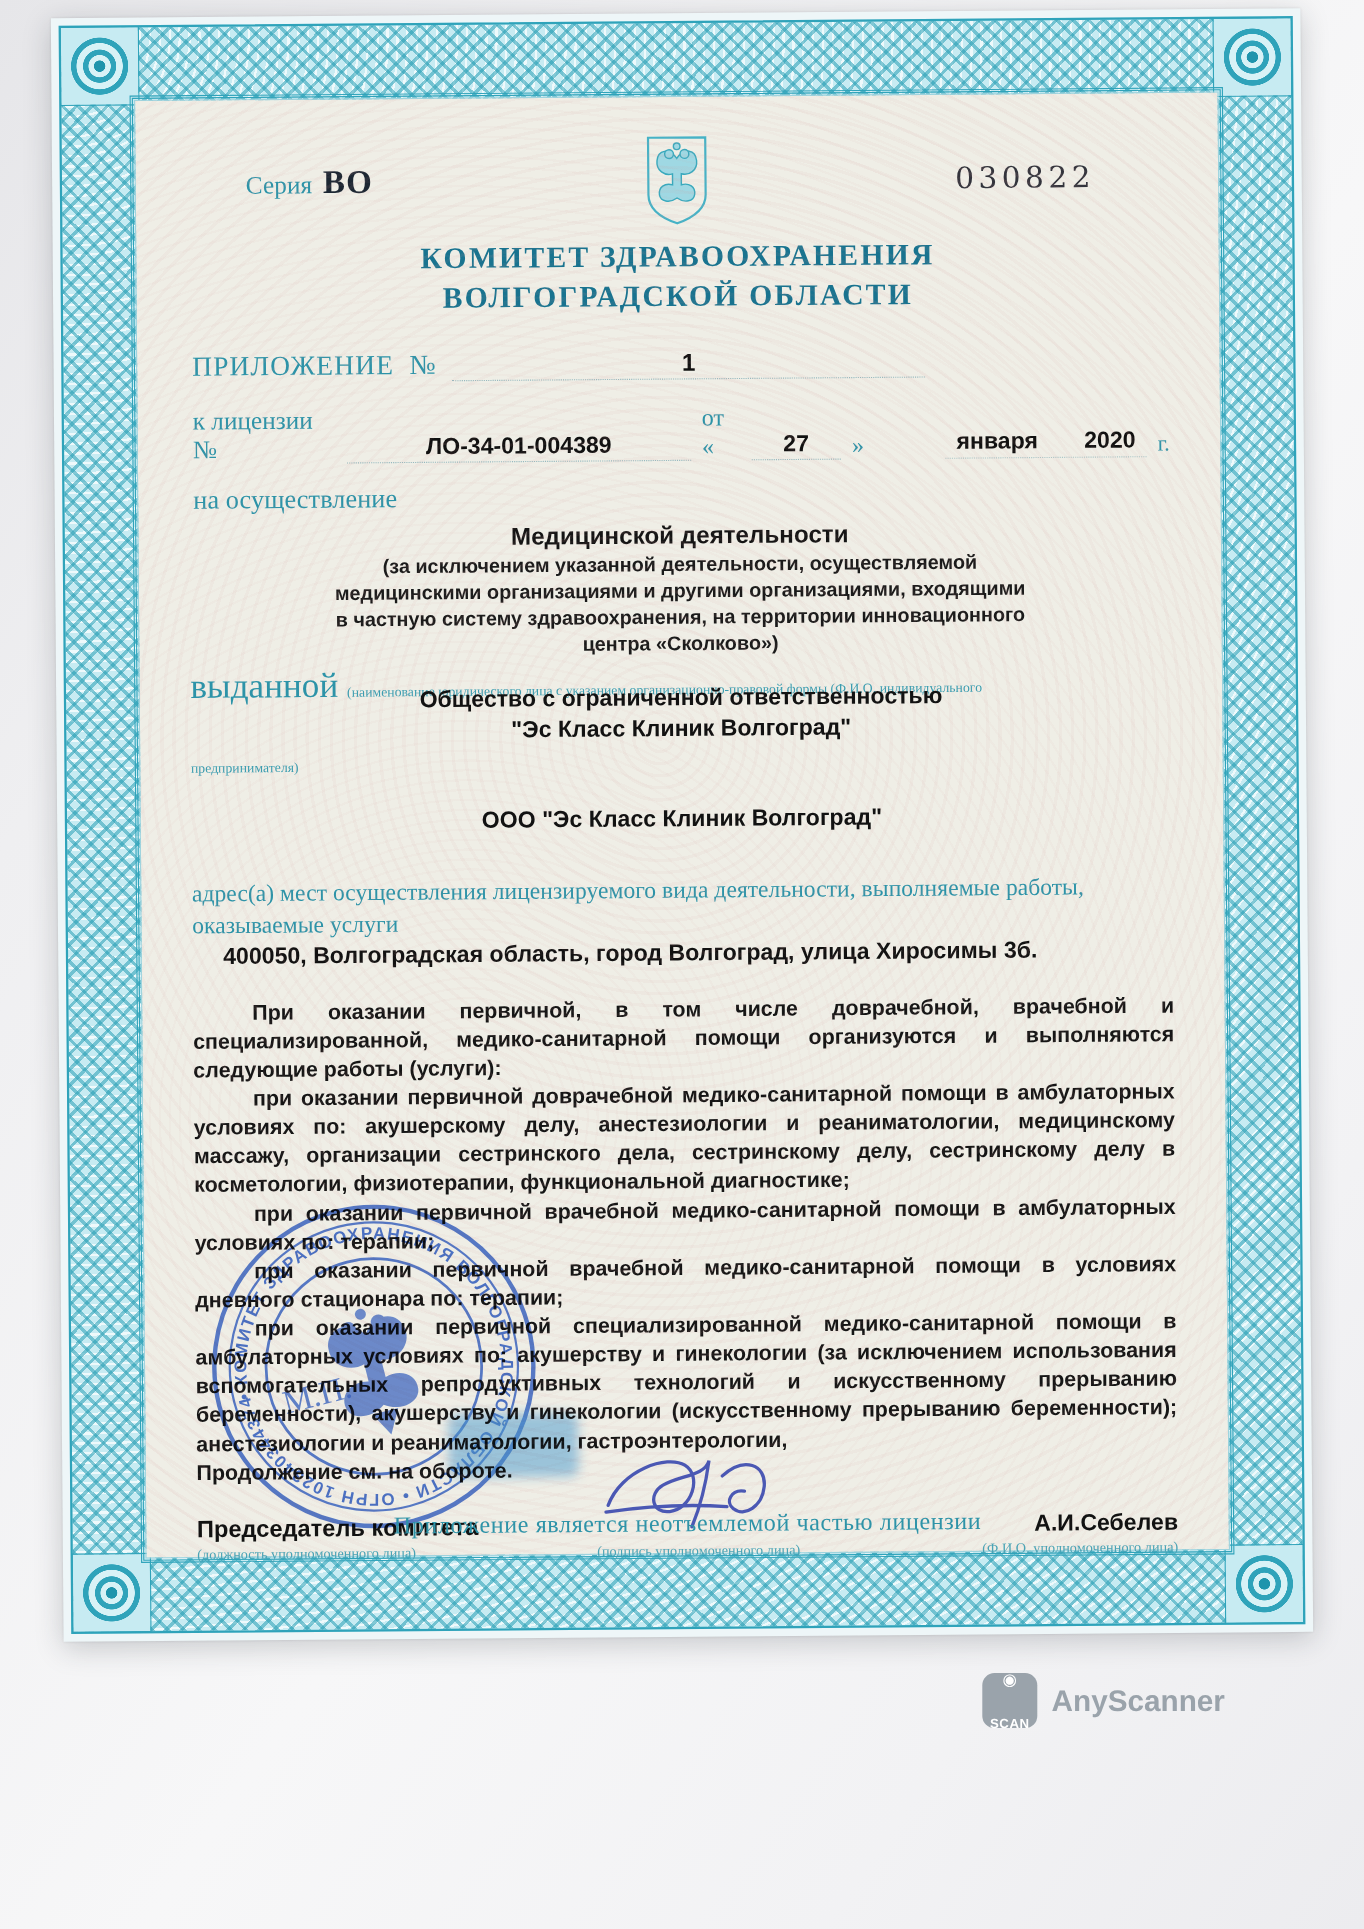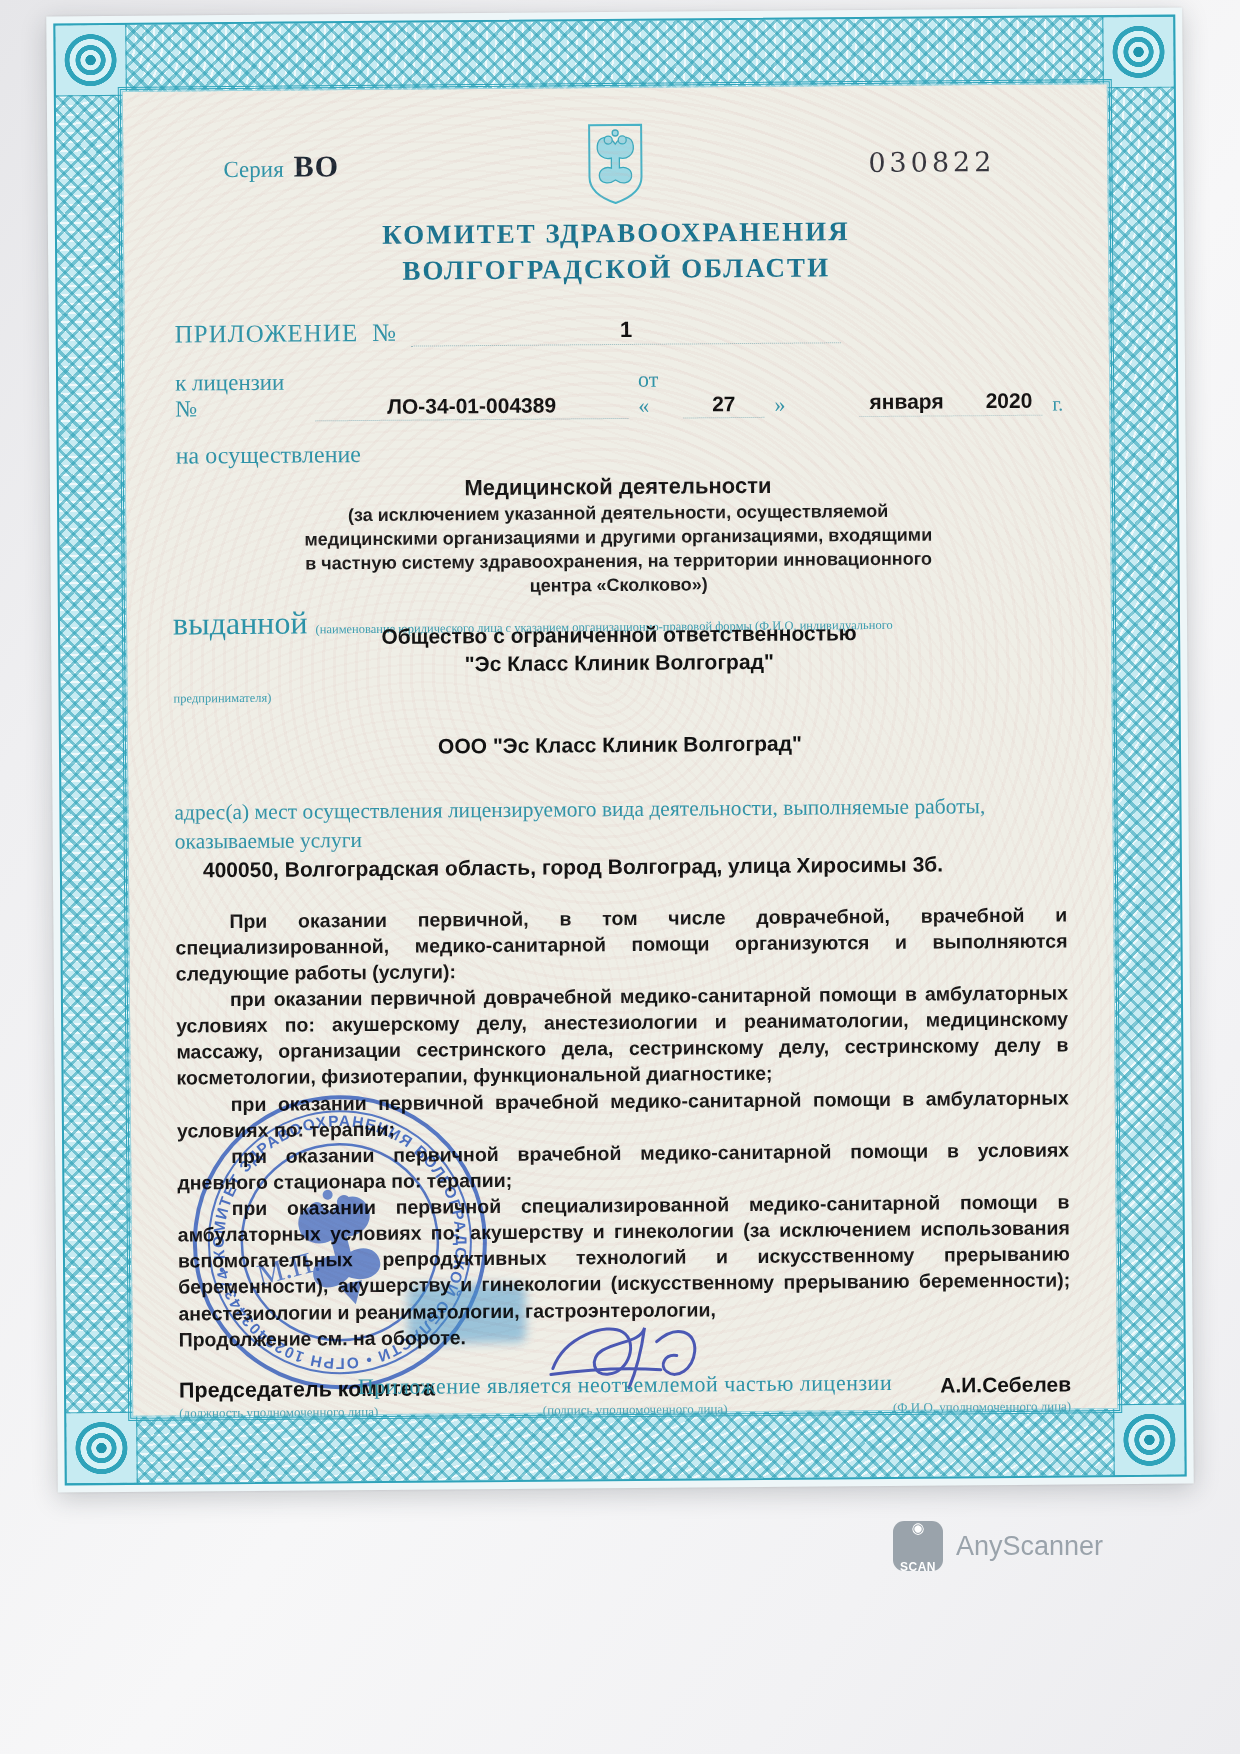--- a/index.html
+++ b/index.html
@@ -110,21 +110,21 @@
     background:rgba(62,156,226,.5);filter:blur(5px);transform:rotate(14deg);border-radius:8px;}
   
   .footer-note{position:absolute;left:0;right:0;bottom:14px;text-align:center;
     font-family:"Liberation Serif",serif;color:#2e93a8;font-size:22px;letter-spacing:.5px;}
   
   .scanner-badge{position:absolute;left:893px;top:1521px;display:flex;align-items:center;gap:13px;}
   .scan-icon{width:50px;height:50px;border-radius:11px;background:#9aa3ab;color:#fff;
     display:flex;flex-direction:column;align-items:center;justify-content:center;line-height:1;}
   .scan-icon .dot{font-size:15px;margin-bottom:2px;}
   .scan-icon .scan-word{font-size:12px;font-weight:700;letter-spacing:.5px;margin-top:24px;}
-  .scanner-name{color:#9aa3ab;font-size:27px;font-weight:400;}
+  .scanner-name{color:#9aa3ab;font-size:27px;font-weight:700;}
 </style>
 </head>
 <body>
 
 <div class="doc">
   <div class="frame">
     <div class="corner tl"></div>
     <div class="corner tr"></div>
     <div class="corner bl"></div>
     <div class="corner br"></div>

